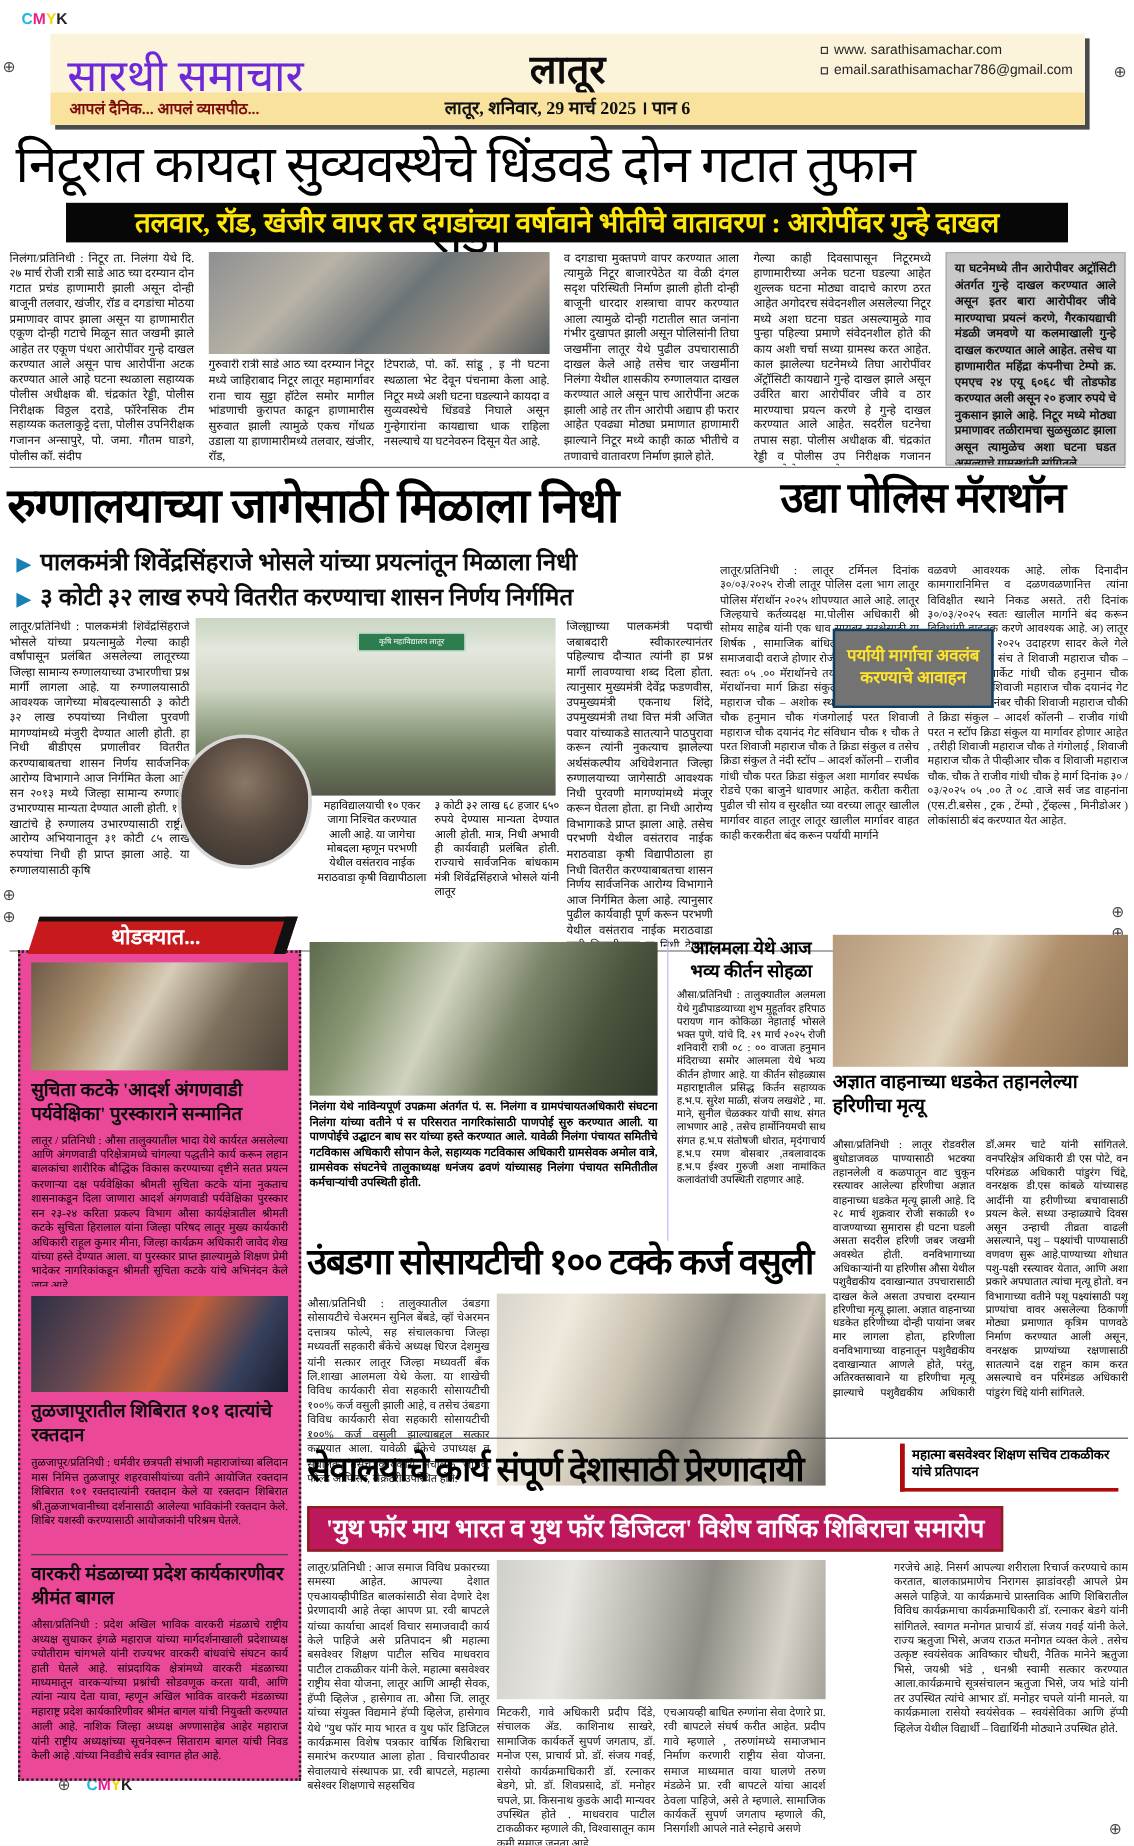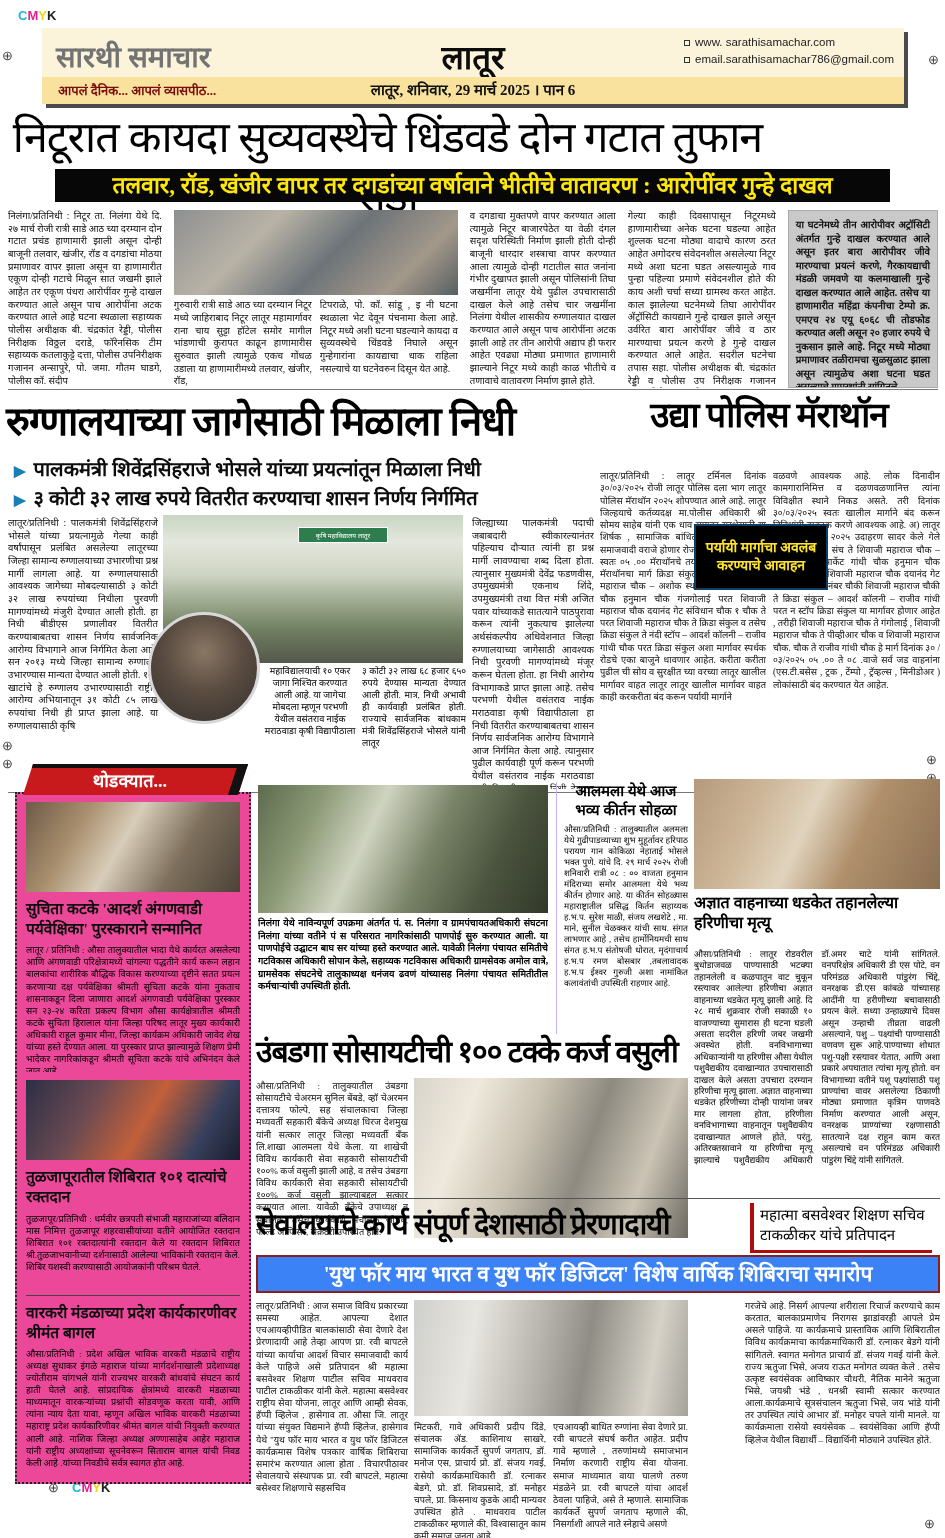--- a/index.html
+++ b/index.html
@@ -6,21 +6,21 @@
   body { background:#e9e9e9; font-family:"Liberation Serif", serif; }
   .page { position:relative; width:945px; height:1538px; margin:0 auto; background:#ffffff; overflow:hidden; }
   .reg { position:absolute; font-size:13px; color:#444; }
   .cmyk { position:absolute; font-size:13px; font-weight:bold; font-family:"Liberation Sans",sans-serif; letter-spacing:0; }
   .cmyk span:nth-child(1){color:#18b7e4;} .cmyk span:nth-child(2){color:#e91e8c;}
   .cmyk span:nth-child(3){color:#f4d50a;} .cmyk span:nth-child(4){color:#222;}
 
   
   .masthead { position:absolute; left:42px; top:28px; width:862px; height:76px; box-shadow:4px 4px 0 #4a4a4a; }
   .mh-top { position:relative; height:49px; background:#FBF4DB; display:flex; align-items:center; }
-  .mh-title { position:absolute; left:14px; top:8px; font-size:29px; font-weight:700; color:#737373; }
+  .mh-title { position:absolute; left:14px; top:8px; font-size:37px; font-weight:400; color:#6d28d9; }
   .mh-edition { position:absolute; left:0; right:0; text-align:center; top:6px; font-size:33px; font-weight:900; color:#0c0c0c; }
   .mh-contact { position:absolute; right:10px; top:6px; font-size:11.5px; color:#222; font-family:"Liberation Sans",sans-serif; line-height:1.5; }
   .mh-contact .sq { display:inline-block; width:6px; height:6px; border:1px solid #333; margin-right:5px; vertical-align:middle; }
   .mh-strip { position:relative; height:27px; background:#F8E29E; }
   .mh-tagline { position:absolute; left:16px; top:4px; font-size:13px; font-weight:bold; color:#7c0d0d; }
   .mh-date { position:absolute; left:0; right:0; text-align:center; top:2px; font-size:15px; font-weight:900; color:#111; }
 
   
   .lead-headline { position:absolute; left:0; top:106px; width:775px; text-align:center; font-size:43px; font-weight:400; color:#000; letter-spacing:-1px; }
   .lead-subhead { position:absolute; left:55px; top:169px; width:835px; height:33px; background:#070707; color:#ffe70a; font-size:23px; font-weight:bold; text-align:center; line-height:33px; }
@@ -52,21 +52,21 @@
     background:radial-gradient(circle at 50% 35%,#8a7765 0%,#5a4c41 45%,#33302c 100%); z-index:4; }
   .hosp-subA { position:absolute; left:264px; top:666px; width:92px; height:124px; font-size:9.2px; line-height:1.3; text-align:center; }
   .hosp-subB { position:absolute; left:362px; top:666px; width:104px; height:124px; font-size:9.2px; line-height:1.3; text-align:justify; }
   .hosp-c4 { position:absolute; left:472px; top:517px; width:122px; height:272px; }
 
   
   .mar-headline { position:absolute; left:598px; top:390px; width:342px; font-size:35px; font-weight:900; text-align:center; letter-spacing:-1px; }
   .mar-subhead { position:absolute; left:598px; top:441px; width:342px; font-size:19px; font-weight:bold; color:#c00000; text-align:center; }
   .mar-c1 { position:absolute; left:600px; top:470px; width:166px; height:318px; font-size:9.3px; }
   .mar-c2 { position:absolute; left:773px; top:470px; width:167px; height:318px; font-size:9.3px; }
-  .bluebox { position:absolute; left:694px; top:524px; width:134px; height:66px; background:#000000; border:2px solid #0d3f66; color:#ffe42e; font-size:14px; font-weight:bold; text-align:center; display:flex; align-items:center; justify-content:center; line-height:1.3; z-index:5; padding:2px; }
+  .bluebox { position:absolute; left:694px; top:524px; width:134px; height:66px; background:#737373; border:2px solid #0d3f66; color:#ffe42e; font-size:14px; font-weight:bold; text-align:center; display:flex; align-items:center; justify-content:center; line-height:1.3; z-index:5; padding:2px; }
 
   
   .briefs-banner { position:absolute; left:28px; top:764px; width:215px; height:31px; background:#c8191d; transform:skewX(-18deg); border-top:4px solid #111; border-right:10px solid #111; z-index:6; }
   .briefs-banner span { display:block; transform:skewX(18deg); color:#fff; font-size:18px; font-weight:bold; text-align:center; line-height:27px; }
   .briefs-box { position:absolute; left:15px; top:792px; width:236px; height:692px; background:#ec4899; border:2.5px dotted #222; padding:8px 9px; z-index:5; }
   .photo.award { height:90px; margin-bottom:7px; background:linear-gradient(120deg,#6e5a48 0%,#a98f6e 25%,#d8cdb9 45%,#7d6f5c 70%,#4c4238 100%); }
   .photo.blood { height:80px; margin:8px 0 7px; background:linear-gradient(120deg,#2c2f45 0%,#6b4a52 30%,#c2603a 55%,#37405c 80%,#191d2e 100%); }
   .brief-h { font-size:15.5px; font-weight:900; color:#0d0d0d; line-height:1.3; margin-bottom:5px; }
   .brief-b { font-size:9.1px; line-height:1.33; text-align:justify; }
   .brief-div { border-top:1.5px solid #444; margin:8px 0 7px; }
@@ -80,22 +80,22 @@
   .photo.deer { position:absolute; left:694px; top:779px; width:246px; height:110px; background:linear-gradient(115deg,#b59a7e 0%,#cdb597 25%,#e0d3bd 45%,#b0906c 65%,#8a6f52 100%); }
   .deer-h { position:absolute; left:694px; top:893px; width:246px; font-size:16px; font-weight:900; text-align:left; line-height:1.25; }
   .deer-b { position:absolute; left:694px; top:949px; width:246px; height:246px; column-count:2; column-gap:9px; font-size:8.8px; line-height:1.3; text-align:justify; }
 
   .umb-headline { position:absolute; left:256px; top:1030px; width:432px; font-size:30px; font-weight:900; letter-spacing:-1px; }
   .umb-c1 { position:absolute; left:256px; top:1080px; width:152px; height:160px; font-size:9.2px; }
   .photo.umb { position:absolute; left:414px; top:1078px; width:274px; height:160px; background:linear-gradient(110deg,#d9d4ca 0%,#efe9dd 20%,#c9c2b2 40%,#8e8a80 60%,#cbc4b5 80%,#6e6a62 100%); }
 
   .sev-wrap { position:absolute; left:256px; top:1198px; width:684px; border-top:1.5px solid #555; padding-top:4px; }
   .sev-headline { font-size:29px; font-weight:900; letter-spacing:-1px; display:inline-block; width:494px; vertical-align:top; }
-  .sev-attr { display:inline-block; width:182px; border-left:4px solid #b00b0b; border-bottom:3px solid #b00b0b; padding:3px 6px 5px; font-size:15px; font-weight:400; line-height:1.3; vertical-align:top; }
-  .redbanner { position:absolute; left:256px; top:1255px; width:684px; height:38px; background:#3b82f6; border:2px solid #8d1f1a; color:#fff; font-size:21px; font-weight:900; text-align:center; line-height:34px; }
+  .sev-attr { display:inline-block; width:182px; border-left:4px solid #b00b0b; border-bottom:3px solid #b00b0b; padding:3px 6px 5px; font-size:11px; font-weight:700; line-height:1.3; vertical-align:top; }
+  .redbanner { position:absolute; left:256px; top:1255px; width:580px; height:38px; background:#be185d; border:2px solid #8d1f1a; color:#fff; font-size:21px; font-weight:900; text-align:center; line-height:34px; }
   .yuva-c1 { position:absolute; left:256px; top:1300px; width:152px; height:238px; font-size:9.2px; }
   .photo.hall { position:absolute; left:414px; top:1300px; width:274px; height:116px; background:linear-gradient(100deg,#cfcfcb 0%,#e8e6e0 22%,#b7b5ad 45%,#8f8d85 62%,#d6d2c8 85%,#a5a29a 100%); }
   .yuva-cA { position:absolute; left:414px; top:1421px; width:132px; height:117px; font-size:9.2px; }
   .yuva-cB { position:absolute; left:553px; top:1421px; width:135px; height:117px; font-size:9.2px; }
   .yuva-c4 { position:absolute; left:745px; top:1300px; width:195px; height:238px; font-size:9.2px; }
   .clip { overflow:hidden; }
 </style>
 </head>
 <body>
 

